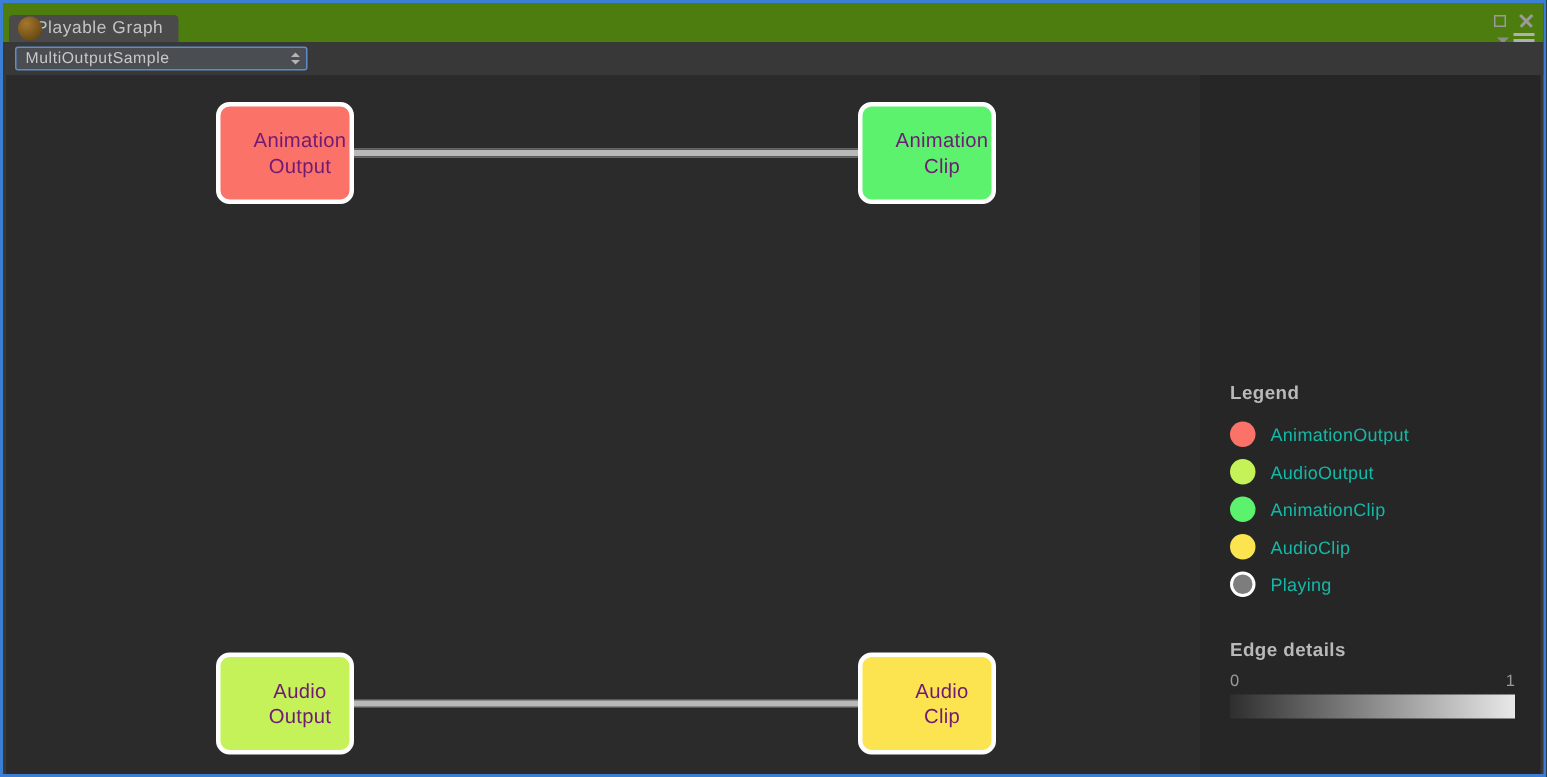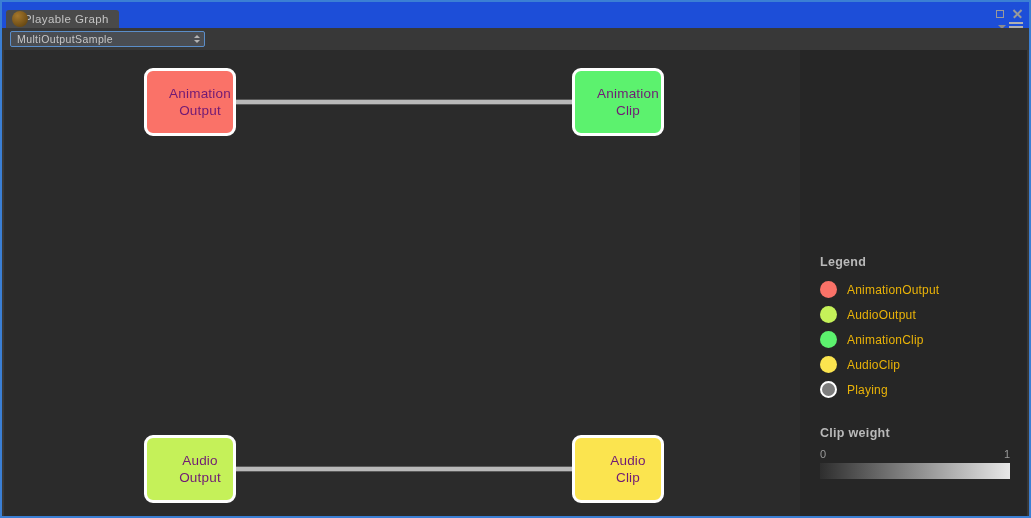--- a/index.html
+++ b/index.html
@@ -21,21 +21,21 @@
     background: #383838;
     overflow: hidden;
   }
 
   
   .titlebar {
     position: absolute;
     left: 0; top: 0;
     width: 100%;
     height: 26px;
-    background: #1d4ed8;
+    background: #4d7c0f;
   }
   .tab {
     position: absolute;
     left: 4px; top: 8px;
     height: 18px;
     padding: 0 10px 0 18px;
     box-sizing: border-box;
     background: #4a4a4a;
     border-radius: 3px 3px 0 0;
     color: #c4c4c4;
@@ -233,21 +233,21 @@
   .swatch {
     width: 17px; height: 17px;
     border-radius: 50%;
     flex: 0 0 auto;
   }
   .swatch.ring {
     border: 2px solid #ffffff;
     box-sizing: border-box;
   }
   .legend-label {
-    color: #eab308;
+    color: #14b8a6;
     font-size: 12px;
     letter-spacing: 0.2px;
   }
 
   .edgeweight {
     position: absolute;
     left: 20px; top: 376px;
     right: 10px;
   }
   .ew-scale {
@@ -367,21 +367,21 @@
 
         <div class="legend-row">
           <span class="swatch ring" style="background:#7d7d7d;"></span>
           <span class="legend-label">Playing</span>
         </div>
 
       </div>
     </div>
 
     <div class="edgeweight">
-      <div class="panel-title">Clip weight</div>
+      <div class="panel-title">Edge details</div>
       <div class="ew-scale">
         <span class="ew-min">0</span>
         <span class="ew-max">1</span>
       </div>
       <div class="ew-bar"></div>
     </div>
 
   </div>
 </div>
 

